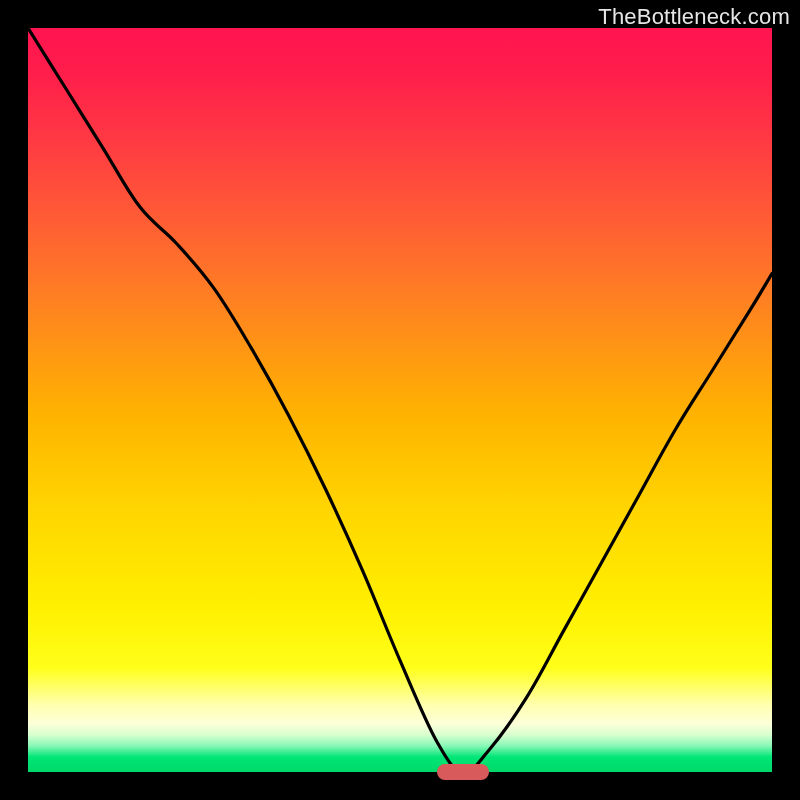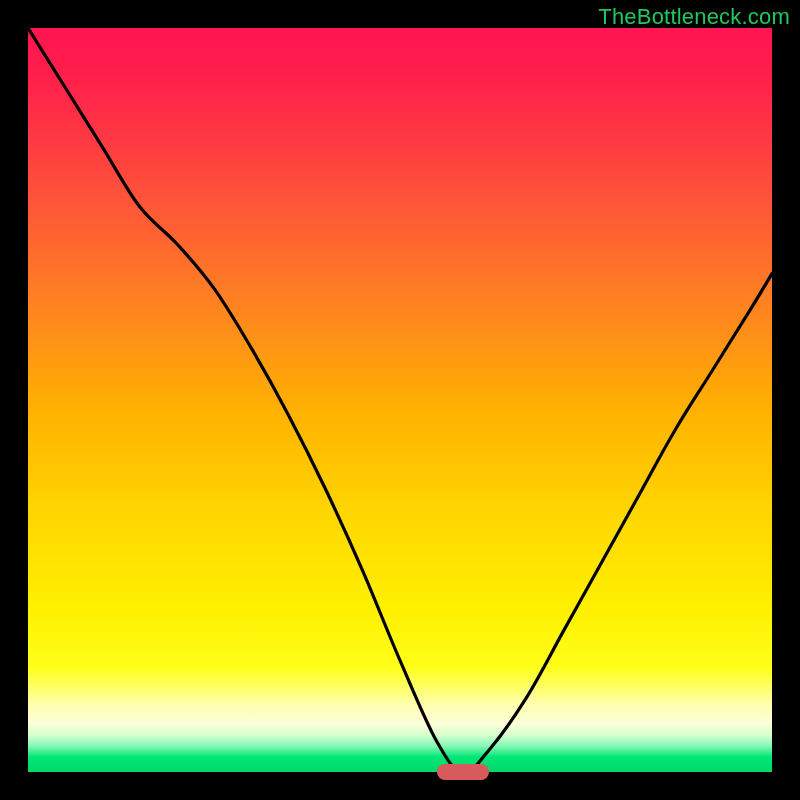--- a/index.html
+++ b/index.html
@@ -32,21 +32,21 @@
       #d8ffcf 95%,
       #86f7b6 96.5%,
       #00e676 98%,
       #00d869 100%
     );
   }
   .watermark {
     position: absolute;
     top: 4px;
     right: 10px;
-    color: #22c55e;
+    color: #e5e5e5;
     font-size: 22px;
     letter-spacing: 0.2px;
     font-weight: 400;
     user-select: none;
   }
   svg.curve {
     position: absolute;
     left: 0;
     top: 0;
     width: 744px;

